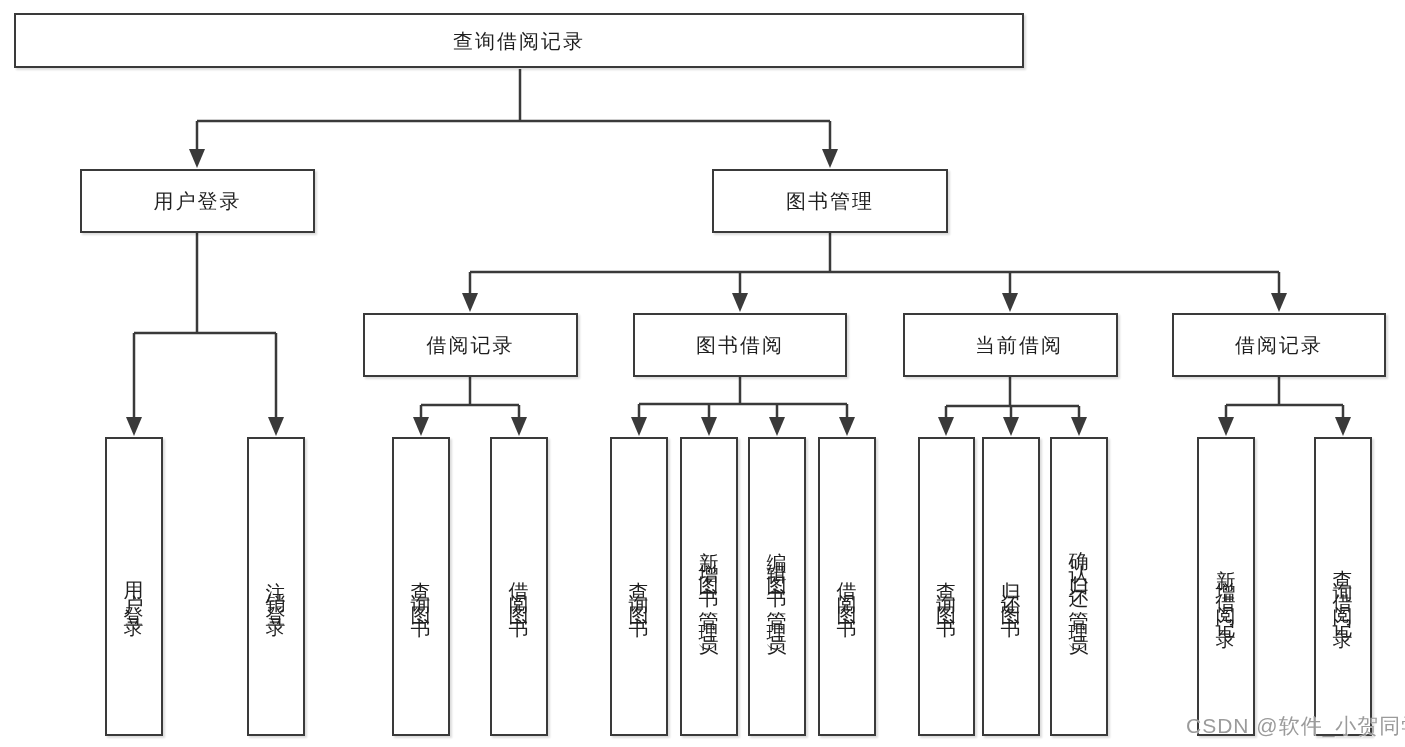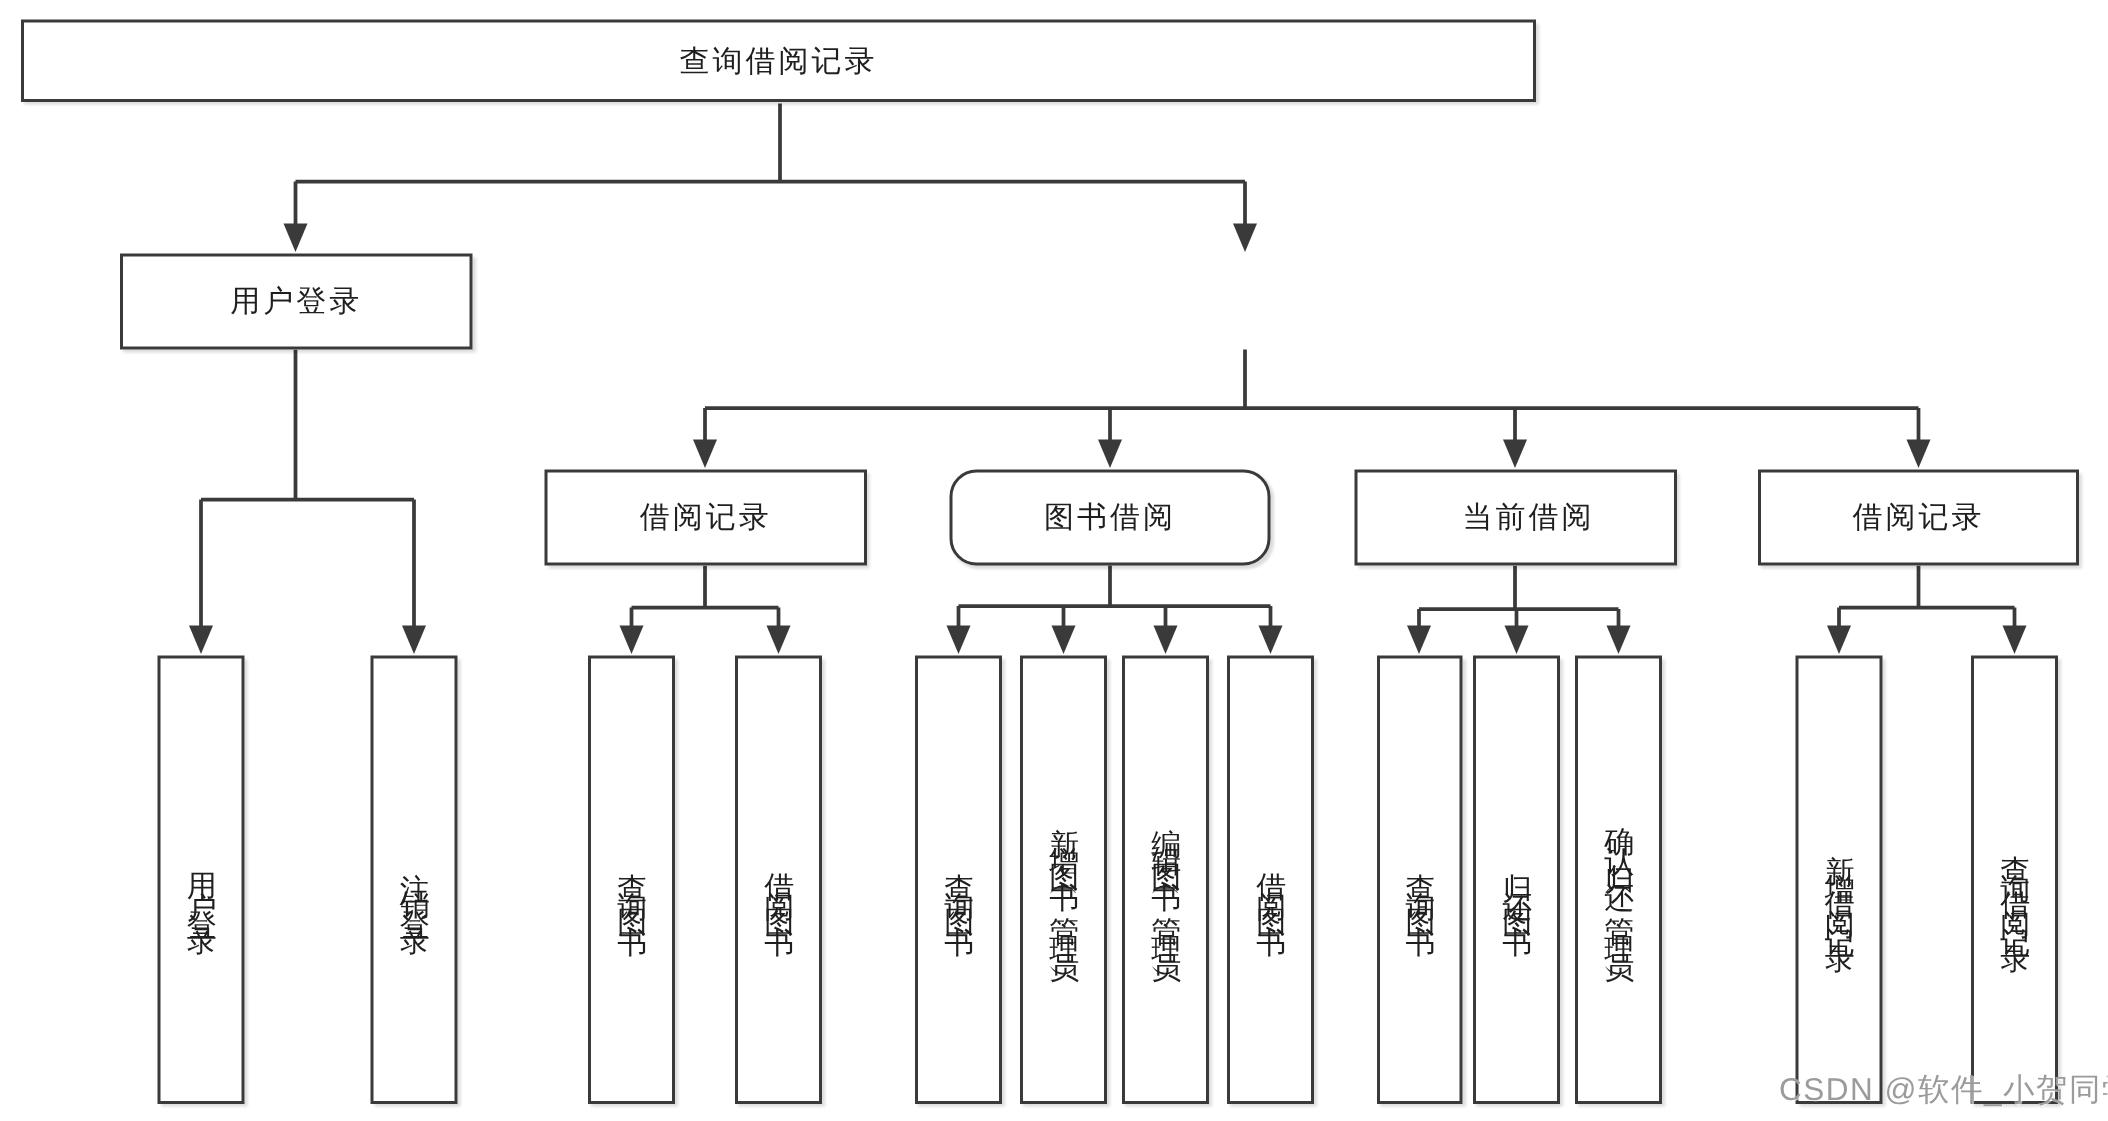--- a/index.html
+++ b/index.html
@@ -138,23 +138,24 @@
     <path class="line" d="M1226 405 H1343"></path>
     <path class="line" d="M1226 405 V419"></path>
     <path class="arrow" d="M1218 417 L1234 417 L1226 436 Z"></path>
     <path class="line" d="M1343 405 V419"></path>
     <path class="arrow" d="M1335 417 L1351 417 L1343 436 Z"></path>
   </svg>
 
   <div class="box h" style="left:14px; top:13px; width:1010px; height:55px;">查询借阅记录</div>
 
   <div class="box h" style="left:80px; top:169px; width:235px; height:64px;">用户登录</div>
+  <div class="box h" style="left:712px; top:169px; width:236px; height:64px;">图书管理</div>
 
   <div class="box h" style="left:363px; top:313px; width:215px; height:64px;">借阅记录</div>
-  <div class="box h" style="left:633px; top:313px; width:214px; height:64px;border-radius:18px;">图书借阅</div>
+  <div class="box h" style="left:633px; top:313px; width:214px; height:64px;">图书借阅</div>
   <div class="box h" style="left:903px; top:313px; width:215px; height:64px;padding-left:17px;">当前借阅</div>
   <div class="box h" style="left:1172px; top:313px; width:214px; height:64px;">借阅记录</div>
 
   <div class="box v" style="left:105px; top:437px; width:58px; height:299px;">用户登录</div>
   <div class="box v" style="left:247px; top:437px; width:58px; height:299px;">注销登录</div>
 
   <div class="box v" style="left:392px; top:437px; width:58px; height:299px;">查询图书</div>
   <div class="box v" style="left:490px; top:437px; width:58px; height:299px;">借阅图书</div>
 
   <div class="box v" style="left:610px; top:437px; width:58px; height:299px;">查询图书</div>

